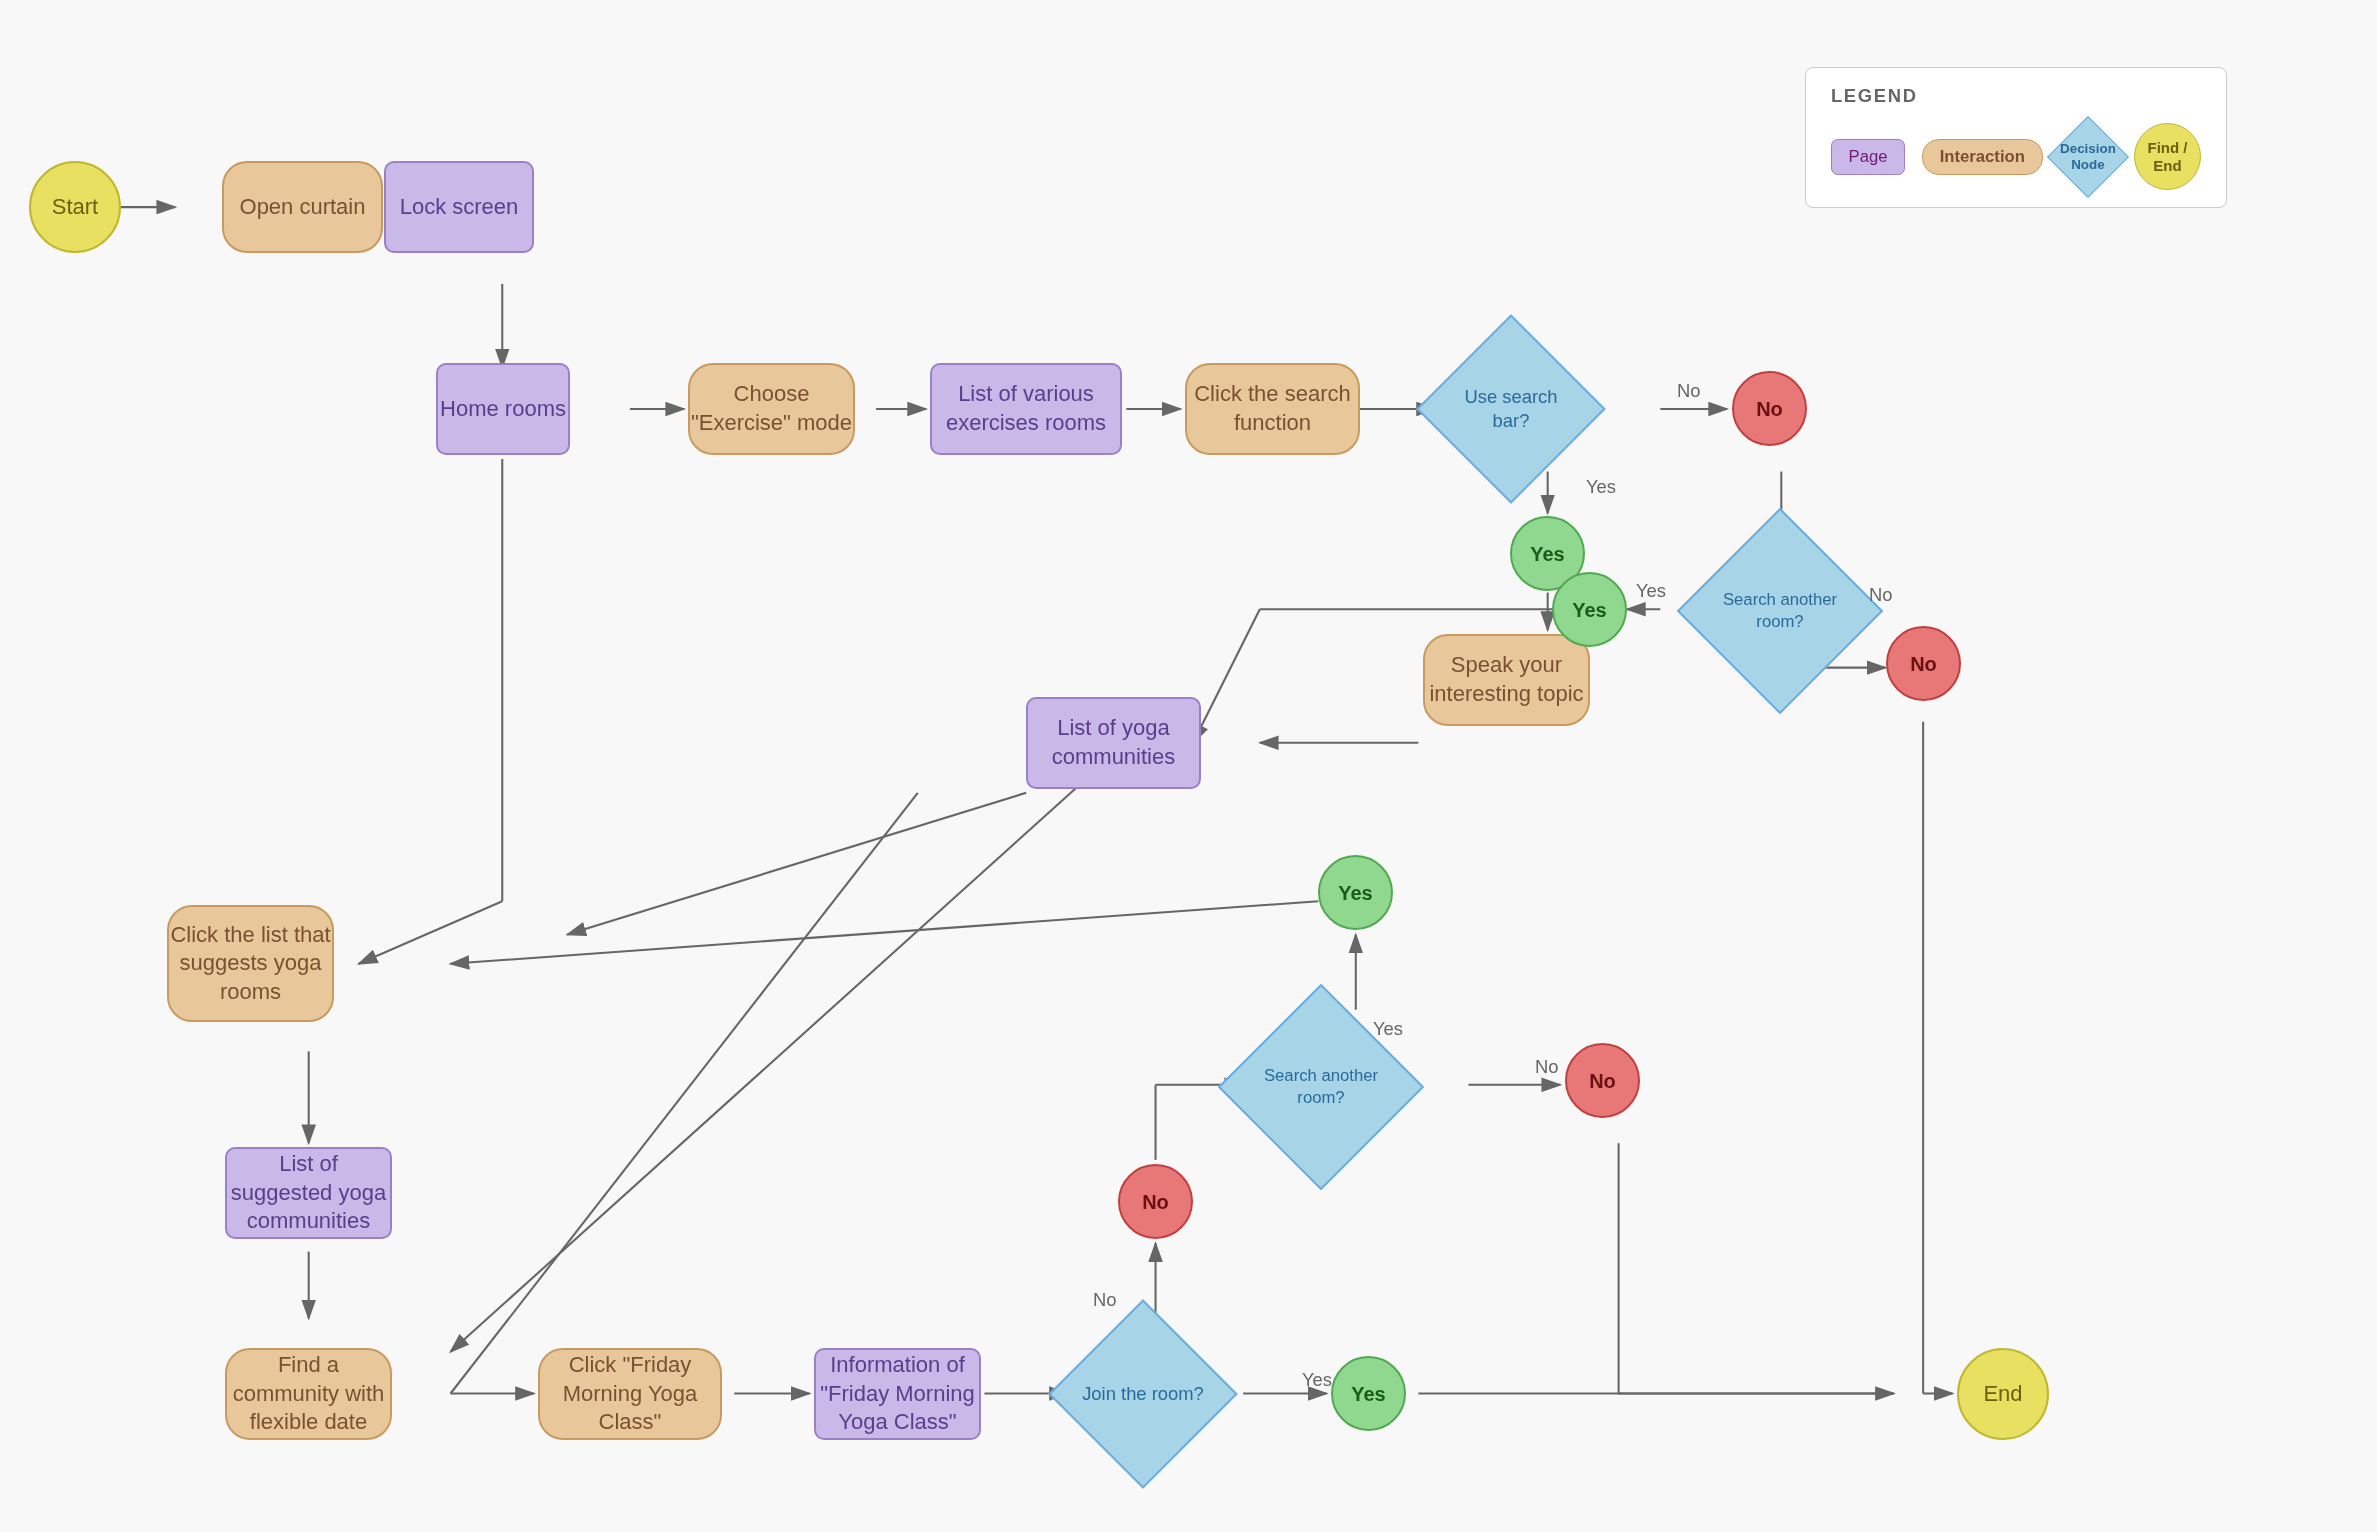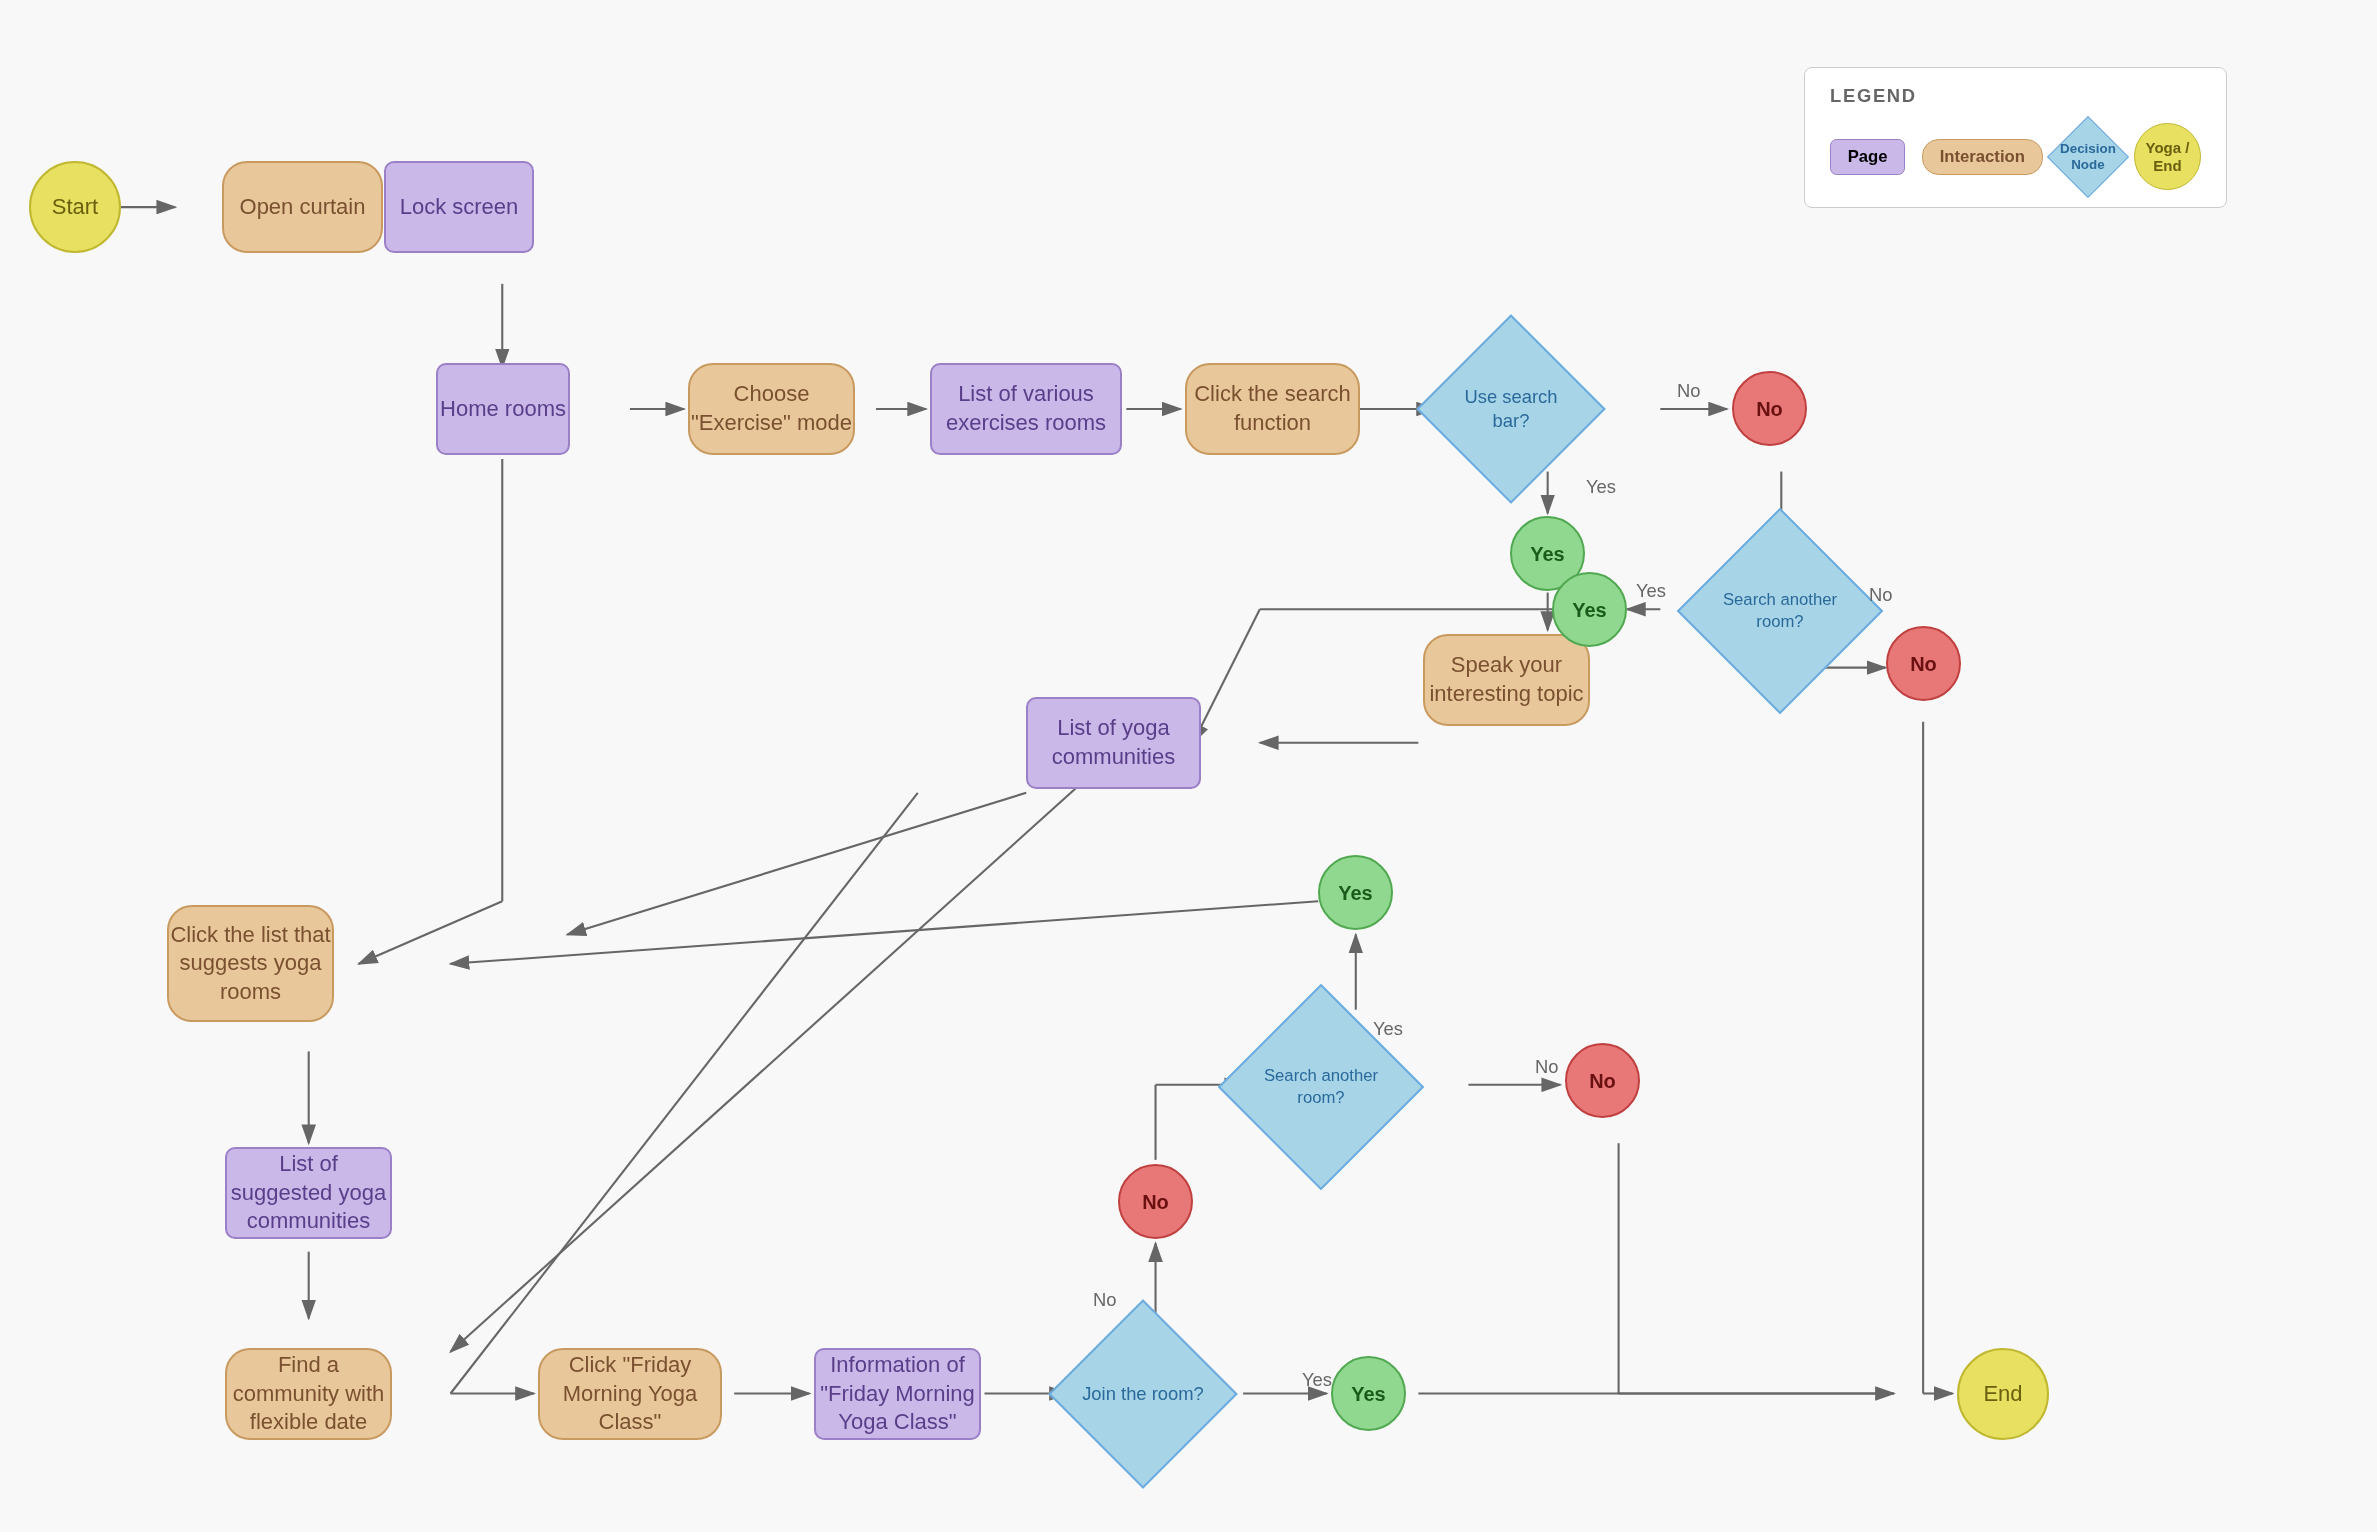--- a/index.html
+++ b/index.html
@@ -114,22 +114,22 @@
       display: flex;
       align-items: center;
       gap: 16.7px;
     }
     .legend-page {
       background: #c9b8e8;
       border: 1.7px solid #9b7fc7;
       border-radius: 6.7px;
       padding: 6.7px 16.7px;
       font-size: 16.7px;
-      color: #000000;
-      font-weight: 700;
+      color: #701a75;
+      font-weight: 400;
     }
     .legend-interaction {
       background: #e8c89a;
       border: 1.7px solid #c89a60;
       border-radius: 16.7px;
       padding: 6.7px 16.7px;
       font-size: 16.7px;
       color: #7a5030;
       font-weight: 600;
     }
@@ -253,21 +253,21 @@
   </svg>
 
   <div class="legend">
     <div class="legend-title">Legend</div>
     <div class="legend-items">
       <div class="legend-page">Page</div>
       <div class="legend-interaction">Interaction</div>
       <div class="legend-decision">
         <div class="legend-decision-inner">Decision Node</div>
       </div>
-      <div class="legend-startend">Yoga / End</div>
+      <div class="legend-startend">Find / End</div>
     </div>
   </div>
 
   <div class="node start-end" style="width:92px;height:92px;left:29px;top:161px;">
     <span>Start</span>
   </div>
 
   <div class="node interaction" style="width:161px;height:92px;left:179px;top:161px;margin-left:43px;">
     <span>Open curtain</span>
   </div>

